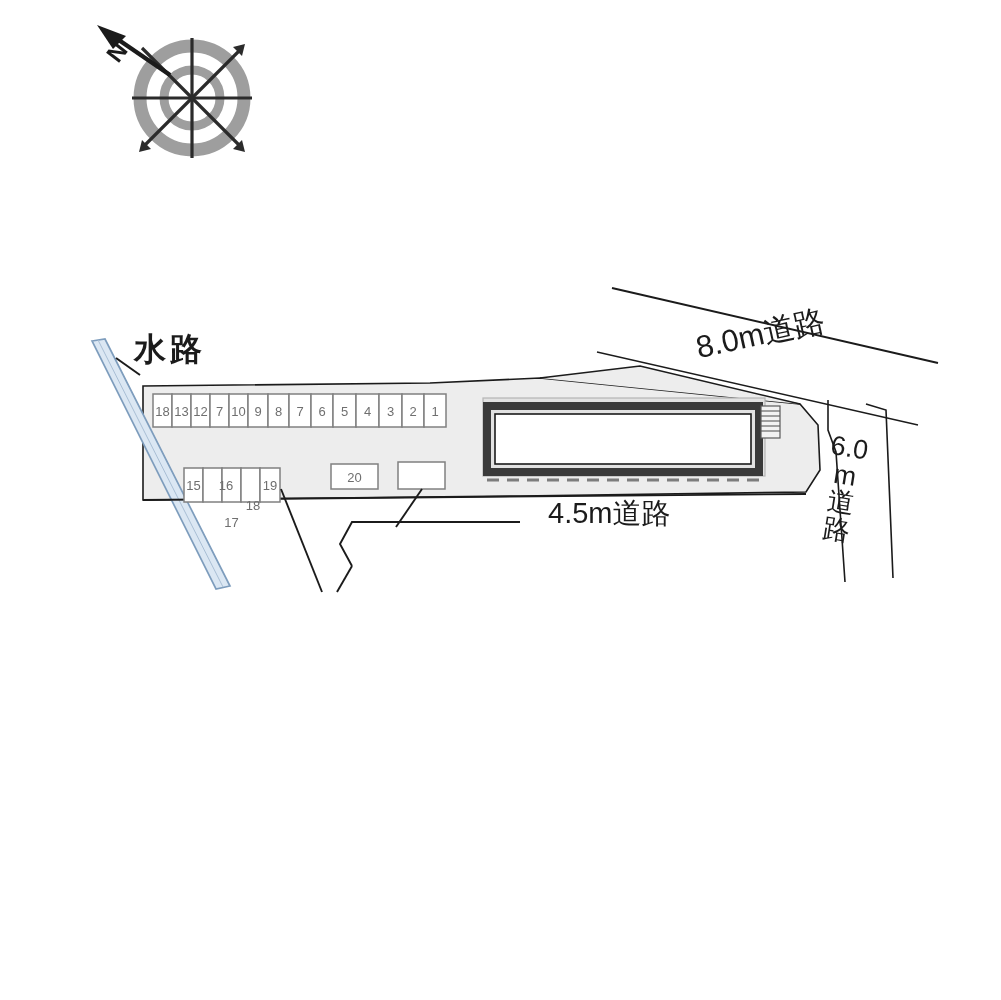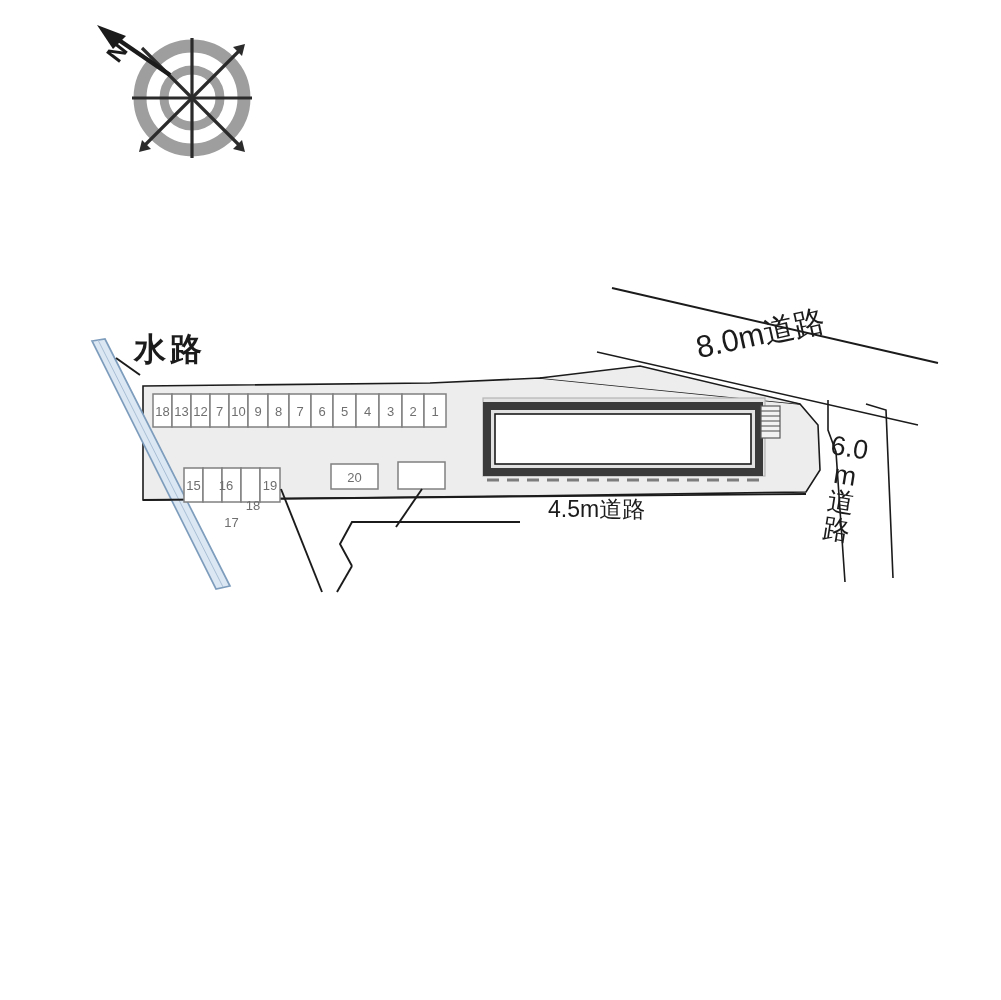--- a/index.html
+++ b/index.html
@@ -39,21 +39,21 @@
     white-space: nowrap;
   }
   .road-8 {
     font-size: 31px;
     font-weight: 500;
     letter-spacing: 0px;
     transform: rotate(-12.5deg);
     transform-origin: left top;
   }
   .road-45 {
-    font-size: 23px;
+    font-size: 29px;
     font-weight: 500;
   }
   .road-6 {
     font-size: 27px;
     font-weight: 500;
     transform: rotate(9deg);
     transform-origin: left top;
     line-height: 1.02;
     text-align: center;
   }

